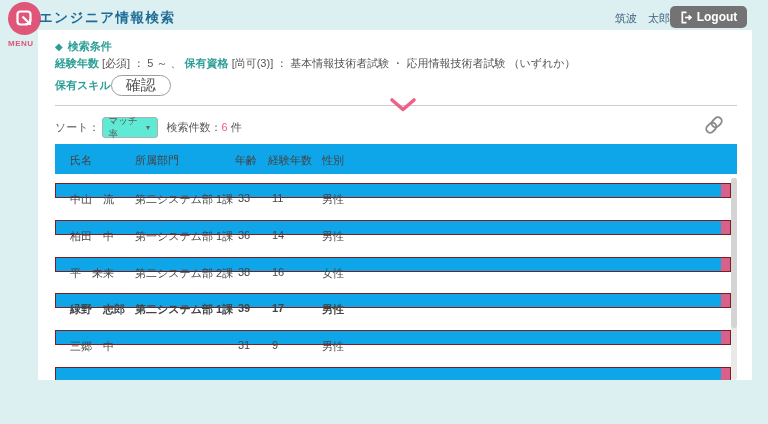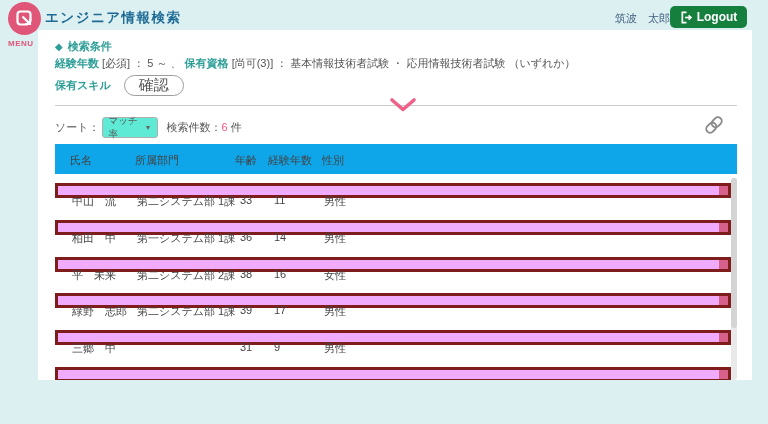--- a/index.html
+++ b/index.html
@@ -3,53 +3,53 @@
 <meta charset="utf-8">
 <style>
   * { margin:0; padding:0; box-sizing:border-box; }
   html,body { width:768px; height:424px; }
   body { font-family:"Liberation Sans","DejaVu Sans",sans-serif; }
   .page { position:relative; width:768px; height:424px; background:#dceff1; overflow:hidden; }
 
   
   .menu-wrap { position:absolute; left:8px; top:2px; width:34px; text-align:left; cursor:pointer; }
   .menu-label { display:block; margin-top:0px; font-size:8px; font-weight:bold; color:#e05678; letter-spacing:.5px; }
-  .app-title { position:absolute; left:45px; top:9px; font-size:13.5px; font-weight:bold; color:#1e6c96; letter-spacing:1.5px;text-align:center; }
+  .app-title { position:absolute; left:39px; top:9px; font-size:13.5px; font-weight:bold; color:#1e6c96; letter-spacing:1.5px;text-align:center; }
   .user-name { position:absolute; left:615px; top:11px; width:50px; font-size:11px; color:#40607f; white-space:nowrap; }
-  .logout-btn { position:absolute; left:670px; top:6px; width:77px; height:22px; background:#15803d; border:none; border-radius:5px; color:#fff; font-weight:bold; font-size:12px; display:flex; align-items:center; justify-content:center; gap:4px; cursor:pointer; font-family:inherit; }
+  .logout-btn { position:absolute; left:670px; top:6px; width:77px; height:22px; background:#737373; border:none; border-radius:5px; color:#fff; font-weight:bold; font-size:12px; display:flex; align-items:center; justify-content:center; gap:4px; cursor:pointer; font-family:inherit; }
 
   
   .panel { position:absolute; left:38px; top:30px; width:714px; height:350px; background:#fff; overflow:hidden; }
 
   .section-title { position:absolute; left:17px; top:9px; font-size:11px; font-weight:bold; color:#2d9e97; display:flex; align-items:center; gap:5px; }
   .diamond { font-size:10px; line-height:1; }
   .cond-line { position:absolute; left:17px; top:26px; font-size:11px; color:#555; white-space:nowrap; }
   .cond-line .teal { color:#2d9e97; font-weight:bold; }
-  .skill-row { position:absolute; left:17px; top:45px; display:flex; align-items:center; gap:13px; }
+  .skill-row { position:absolute; left:17px; top:45px; display:flex; align-items:center; gap:0; }
   .skill-label { font-size:11px; font-weight:bold; color:#2d9e97; }
   .confirm-btn { width:60px; height:21px; border:1px solid #9c9c9c; border-radius:11px; background:#fff; color:#555; font-size:15px; cursor:pointer; font-family:inherit; }
 
   .divider { position:absolute; left:17px; top:75px; width:682px; height:0; border-top:1px solid #ccc; }
   .chevron { position:absolute; left:351px; top:67px; cursor:pointer; }
 
   .sort-row { position:absolute; left:17px; top:87px; display:flex; align-items:center; font-size:11px; color:#555; }
   .sort-select { margin-left:2px; width:56px; height:21px; border:1px solid #b0b0b0; border-radius:3px; background:#5eead4; display:flex; align-items:center; justify-content:space-between; padding:0 5px 0 6px; cursor:pointer; }
   .sort-select .sel-val { font-size:9.5px; color:#555; }
   .sort-select .sel-arrow { font-size:7px; color:#666; }
   .count-wrap { margin-left:9px; }
   .count-num { color:#f0558a; }
   .link-btn { position:absolute; left:665px; top:84px; width:22px; height:22px; background:none; border:none; cursor:pointer; padding:0; }
 
   
   .thead { position:absolute; left:17px; top:114px; width:682px; height:30px; background:#0ea5e9; font-size:11px; color:#444; }
   .thead span { position:absolute; top:9px; }
   .th-name { left:15px; } .th-dept { left:80px; } .th-age { left:180px; } .th-exp { left:213px; } .th-gender { left:267px; }
 
   .rows { position:absolute; left:17px; top:153px; width:676px; height:197px; }
-  .table-row { position:absolute; left:0; width:676px; height:15px; background:#f0abfc; border:3px solid #7f1d1d; cursor:pointer; }
+  .table-row { position:absolute; left:0; width:676px; height:15px; background:#0ea5e9; border:1px solid #7f1d1d; cursor:pointer; }
   .table-row .cell { position:absolute; top:8px; font-size:11px; color:#444; white-space:nowrap; }
   .c-name { left:14px; } .c-dept { left:79px; } .c-age { left:182px; } .c-exp { left:216px; } .c-gender { left:266px; }
   .row-accent { position:absolute; right:0; top:0; width:9px; height:100%; background:#d8618c; }
 
   .scrollbar { position:absolute; left:693px; top:148px; width:6px; height:202px; background:#e9e9e9; border-radius:3px; cursor:pointer; }
   .scrollbar .thumb { position:absolute; left:0; top:0; width:6px; height:150px; background:#d4d4d4; border-radius:3px; }
 </style>
 </head>
 <body>
 
@@ -147,21 +147,21 @@
 
   <div class="table-row" style="top: 74px;">
     <span class="cell c-name">平　未来</span>
     <span class="cell c-dept">第二システム部 2課</span>
     <span class="cell c-age">38</span>
     <span class="cell c-exp">16</span>
     <span class="cell c-gender">女性</span>
     <span class="row-accent"></span>
   </div>
 
-  <div class="table-row" style="top: 110px;">
+  <div class="table-row" style="top: 110px; font-weight: bold;">
     <span class="cell c-name">緑野　志郎</span>
     <span class="cell c-dept">第二システム部 1課</span>
     <span class="cell c-age">39</span>
     <span class="cell c-exp">17</span>
     <span class="cell c-gender">男性</span>
     <span class="row-accent"></span>
   </div>
 
   <div class="table-row" style="top: 147px;">
     <span class="cell c-name">三郷　中</span>

